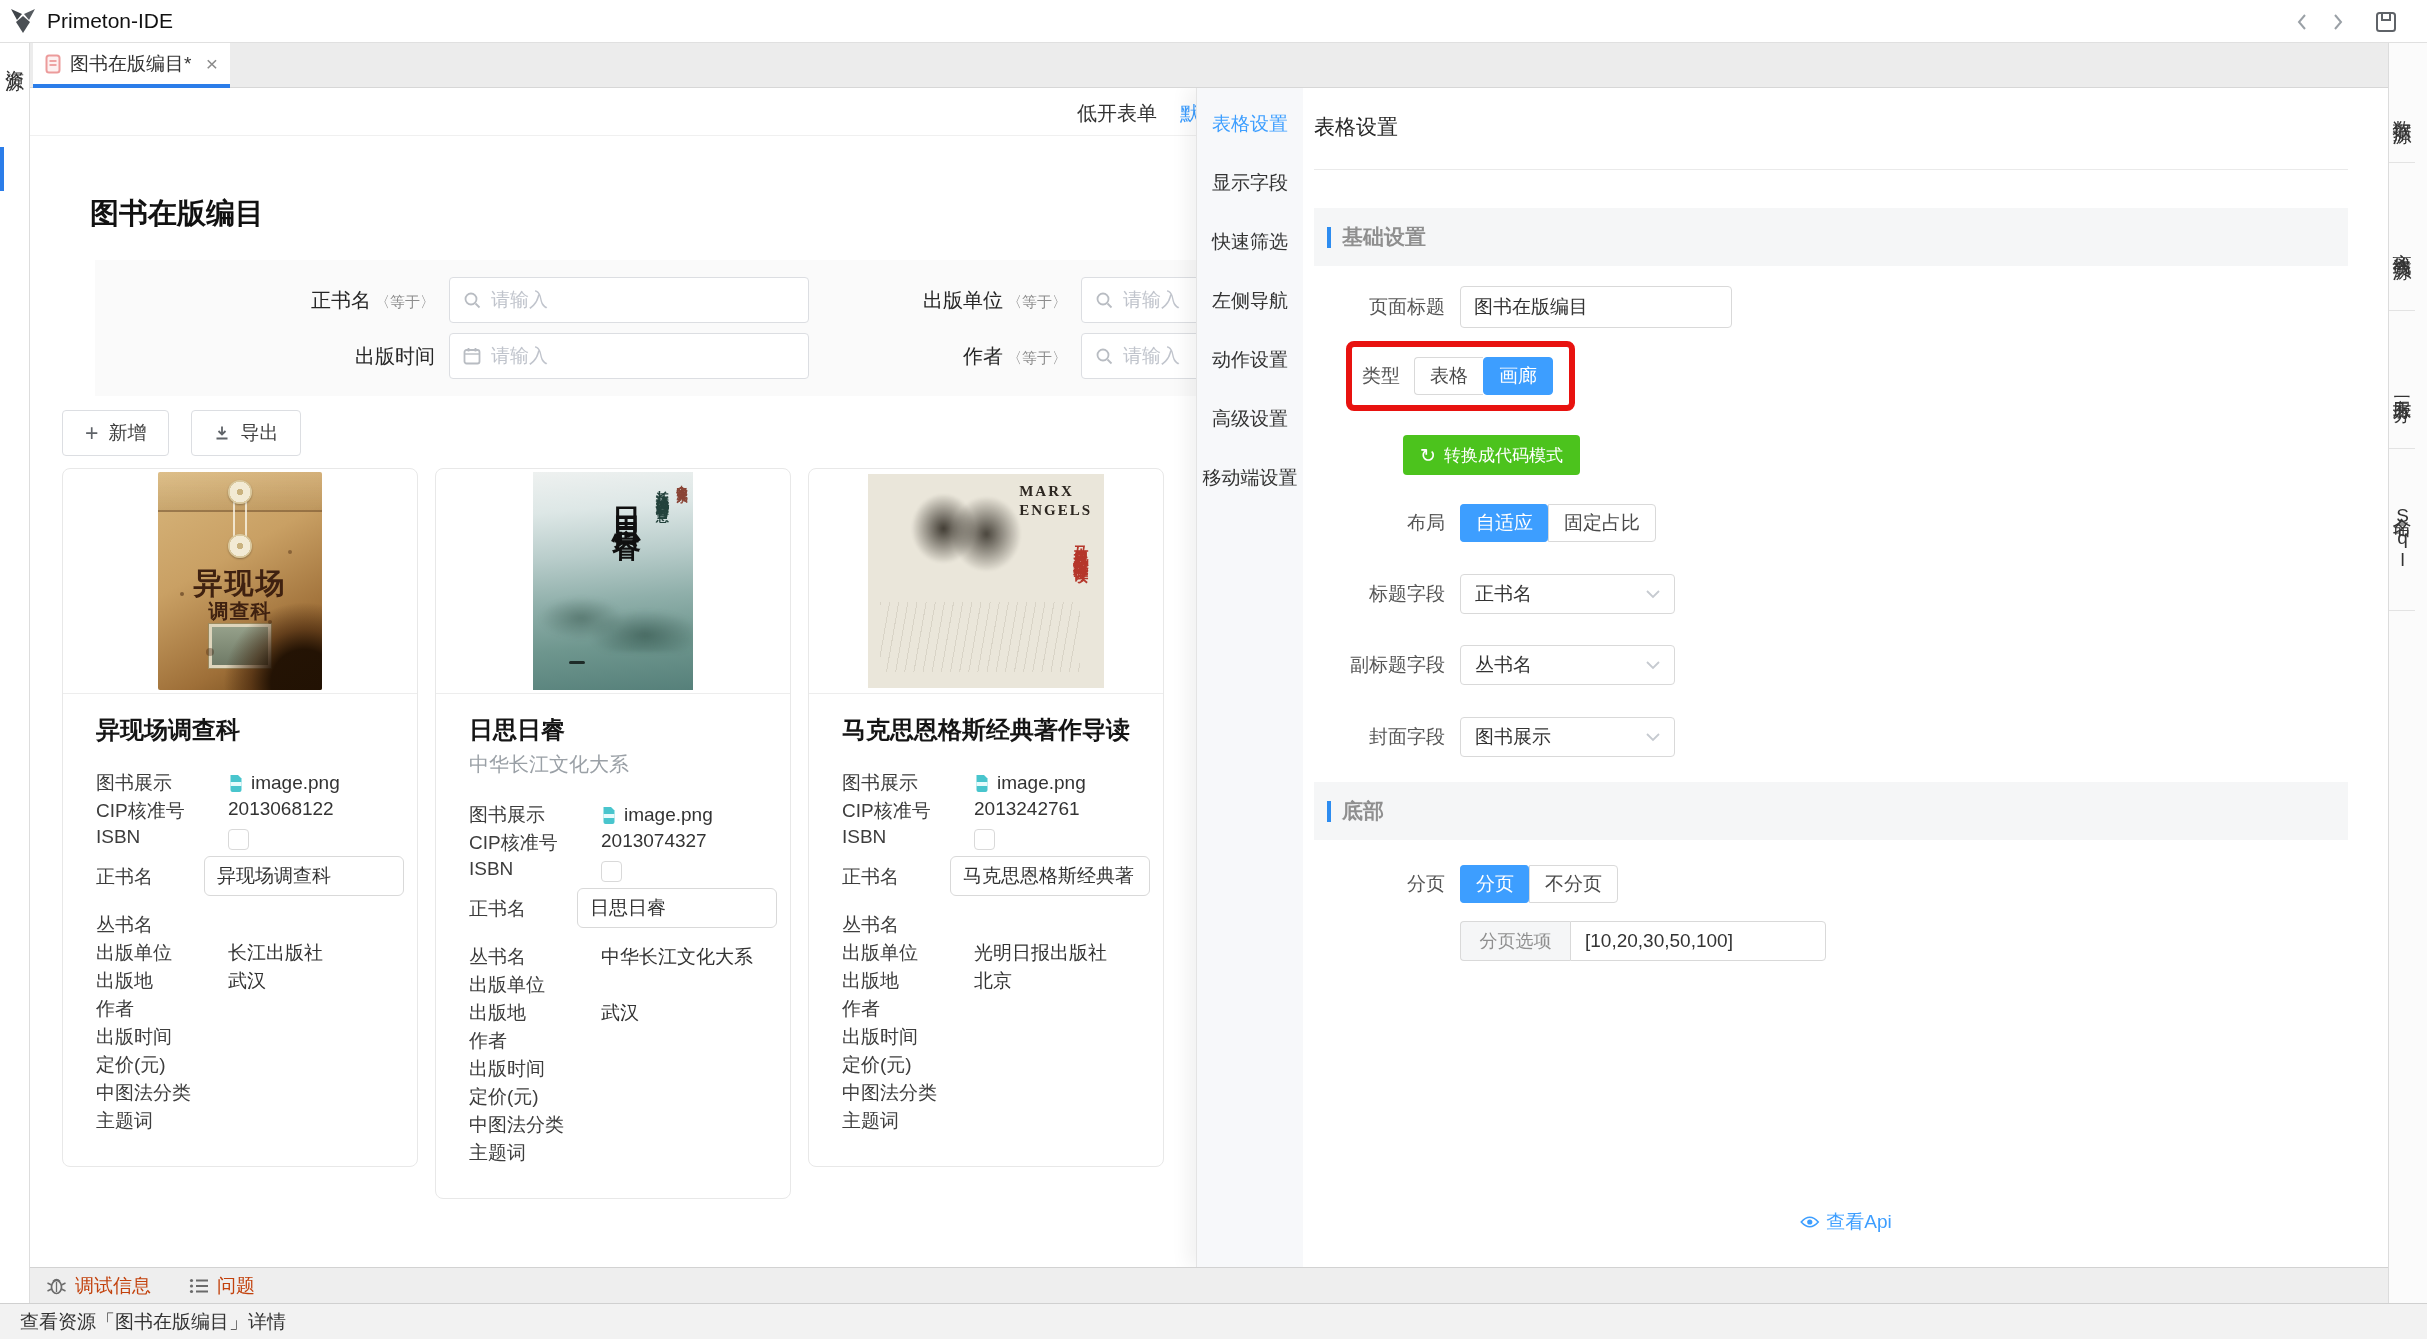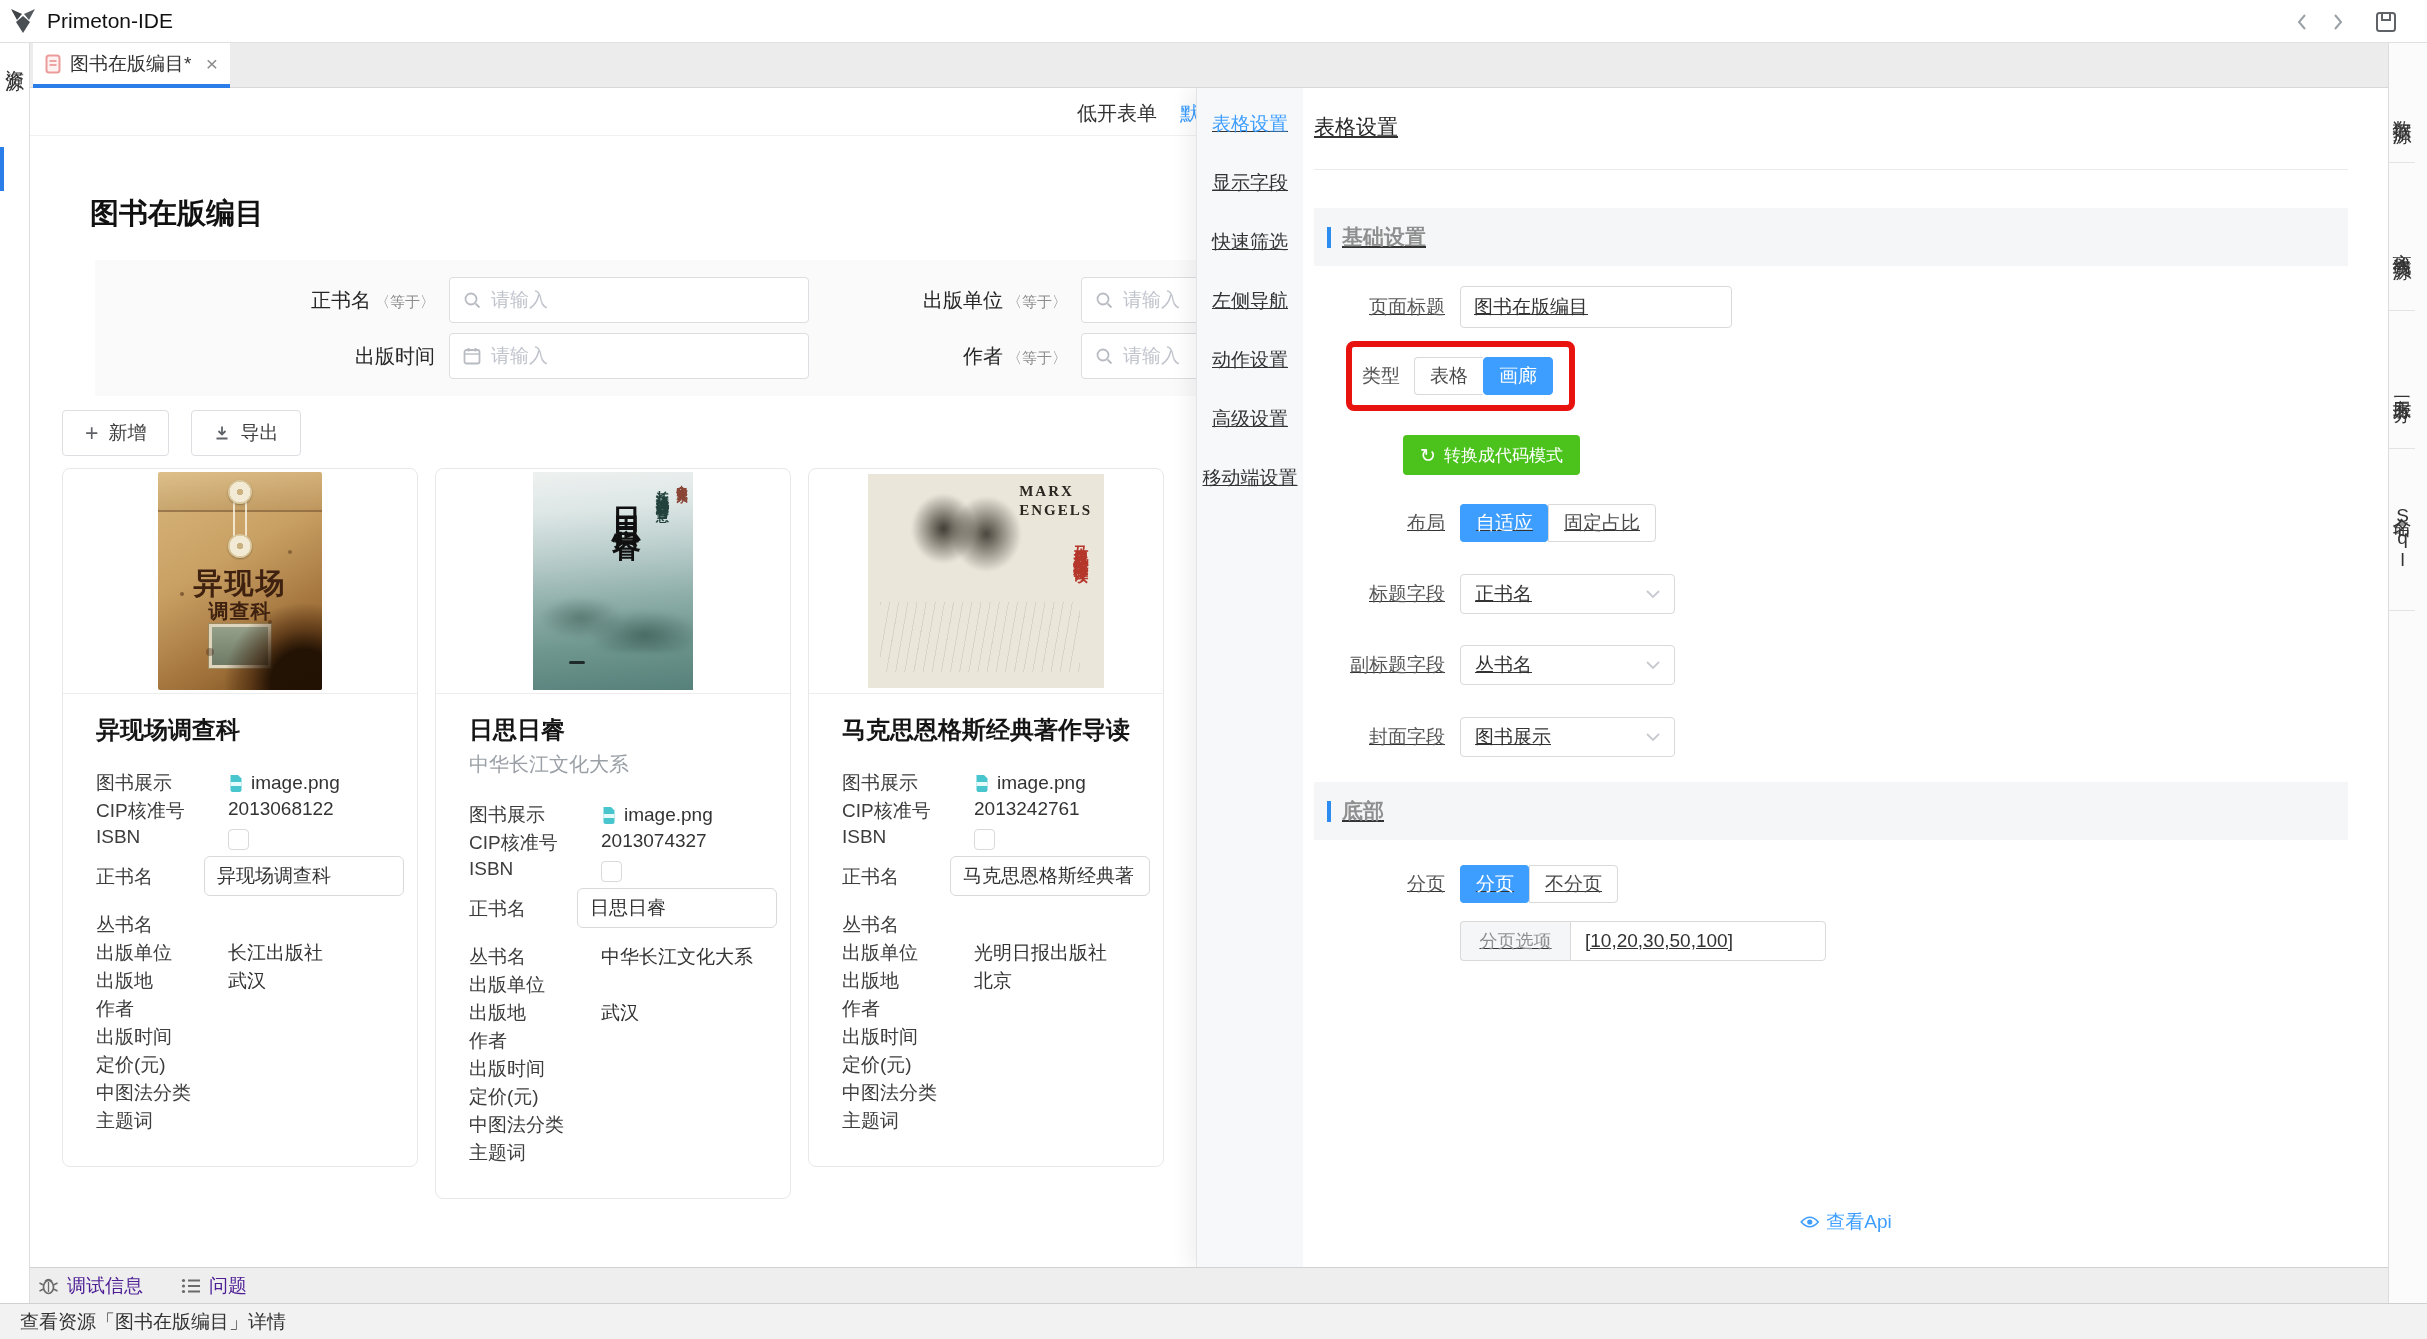--- a/index.html
+++ b/index.html
@@ -114,21 +114,21 @@
                            radial-gradient(50px 54px at 68% 50%,rgba(45,40,32,.85),rgba(45,40,32,0) 70%); }
   .c3-marx { position:absolute; right:12px; top:8px; font-family:"Liberation Serif","DejaVu Serif",serif;
              font-weight:bold; font-size:15px; letter-spacing:2px; color:#2c2620; line-height:1.25; text-align:left; }
   .c3-title { position:absolute; right:14px; top:60px; font-size:15px; font-weight:bold; color:#b5372b;
               letter-spacing:2px; height:145px; }
   .c3-lines { position:absolute; left:12px; top:128px; width:200px; height:70px; opacity:.5;
               background:repeating-linear-gradient(100deg,rgba(120,110,90,.3) 0 1px,transparent 1px 9px); }
 
   
   .panel { position:absolute; left:1196px; top:88px; width:1192px; height:1179px; background:#fff;
-           border-left:1px solid #e4e4e4; box-shadow:-8px 0 18px rgba(0,0,0,.06); display:flex; z-index:20;text-decoration:underline; }
+           border-left:1px solid #e4e4e4; box-shadow:-8px 0 18px rgba(0,0,0,.06); display:flex; z-index:20; }
   .panel-side { width:106px; background:#f7f8fa; padding-top:6px; flex:none; }
   .side-item { height:59px; display:flex; align-items:center; justify-content:center; font-size:19px; color:#333; white-space:nowrap; }
   .side-item.active { color:#3d9eff; }
   .panel-main { flex:1; position:relative; padding:0 40px 0 11px; }
   .panel-title { margin-top:25px; font-size:21px; color:#262626; }
   .panel-divider { margin-top:28px; border-top:1px solid #eaeaea; }
   .section-strip { margin-top:38px; height:58px; background:#f5f6f7; display:flex; align-items:center; gap:11px; padding-left:13px; }
   .section-strip.mt25 { margin-top:25px; }
   .sec-bar { width:4px; height:21px; background:#2d8cf0; flex:none; }
   .sec-title { font-size:21px; font-weight:bold; color:#8f8f8f; }
@@ -154,22 +154,22 @@
   .pgroup { display:flex; height:40px; }
   .pgroup-label { width:110px; background:#f5f6f7; border:1px solid #d9d9d9; border-right:none;
                   border-radius:4px 0 0 4px; color:#8f8f8f; font-size:18px; display:flex; align-items:center; justify-content:center; }
   .pgroup-value { width:256px; border:1px solid #d9d9d9; border-radius:0 4px 4px 0; font-size:19px; color:#333;
                   display:flex; align-items:center; padding-left:14px; background:#fff; }
   .api-link { position:absolute; bottom:32px; left:50%; transform:translateX(-50%); display:flex; align-items:center;
               gap:7px; color:#3d9eff; font-size:19px; }
 
   
   .debugbar { position:absolute; left:30px; top:1267px; width:2358px; height:36px; background:#eee;
-              border-top:1px solid #d2d2d2; display:flex; align-items:center; gap:38px; padding-left:8px;
-              font-size:19px; color:#4c1d95; z-index:26;text-align:center; }
+              border-top:1px solid #d2d2d2; display:flex; align-items:center; gap:38px; padding-left:16px;
+              font-size:19px; color:#c2410c; z-index:26;text-align:center; }
   .dbg-item { display:flex; align-items:center; gap:8px; }
   .statusbar { position:absolute; left:0; top:1303px; width:2427px; height:36px; background:#f2f2f2;
                border-top:1px solid #d0d0d0; display:flex; align-items:center; padding-left:20px;
                font-size:19px; color:#333; z-index:27;text-align:center; }
 </style>
 </head>
 <body>
 
 <div class="app">
 

